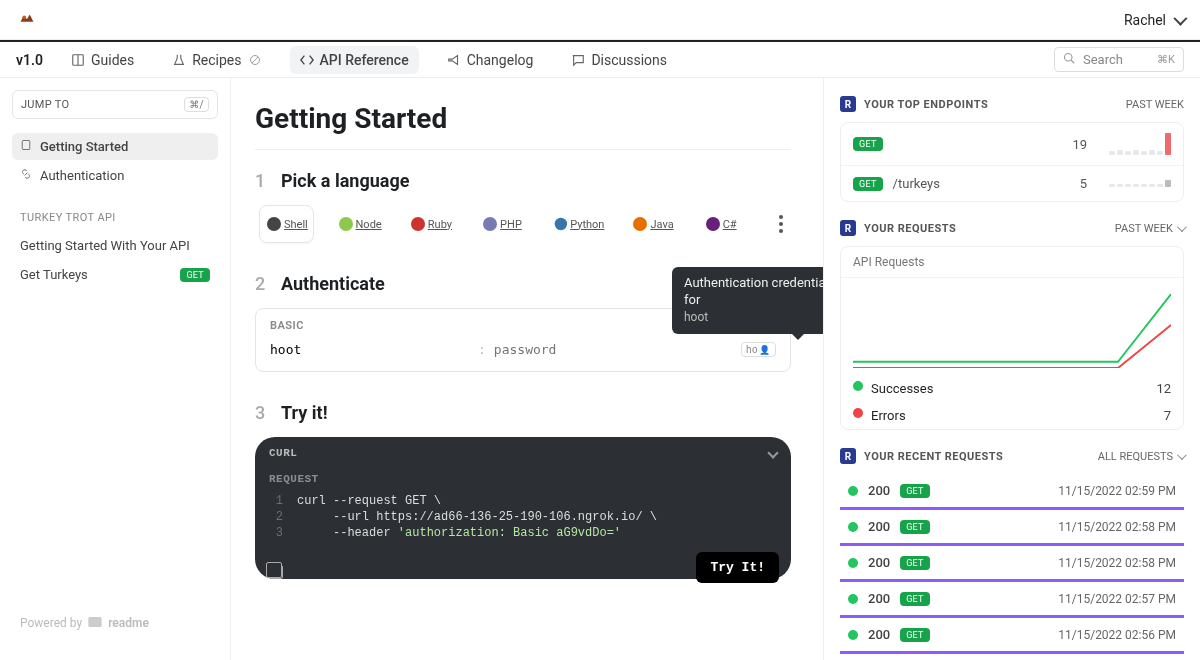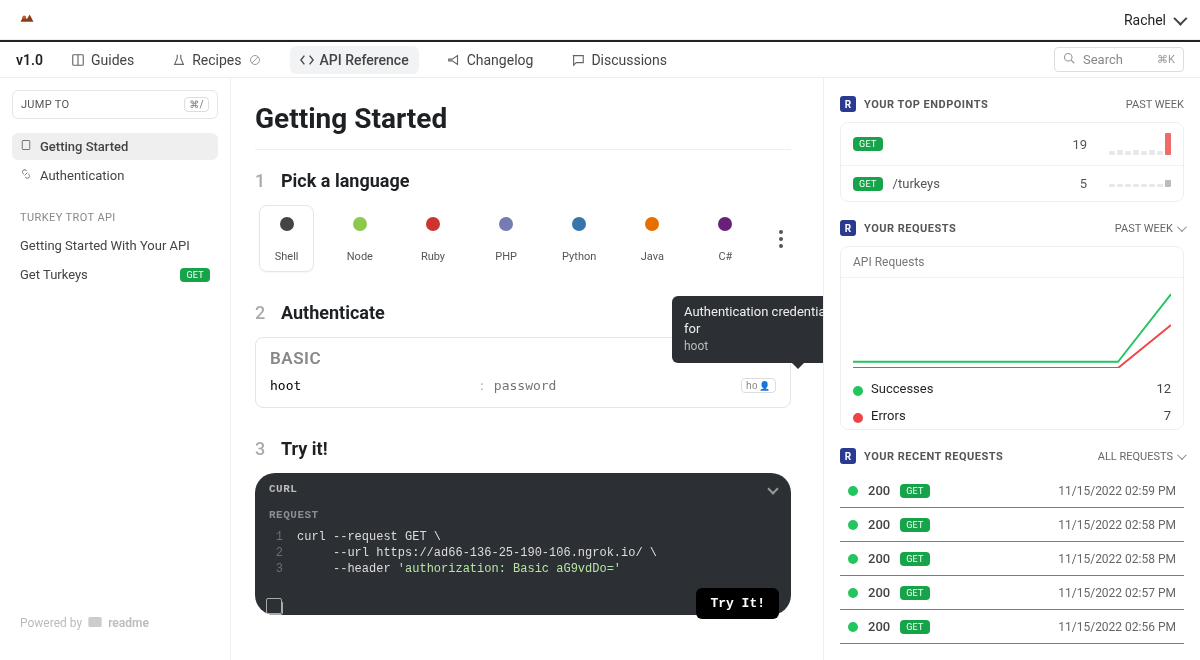--- a/index.html
+++ b/index.html
@@ -27,27 +27,27 @@
   .side-sub { display: flex; align-items: center; justify-content: space-between; padding: 6px 8px; font-size: 13px; color: #444; cursor: pointer; }
   .badge-get { background: #16a34a; color: #fff; font-size: 9px; font-weight: 400; padding: 2px 6px; border-radius: 4px; letter-spacing: 0.3px; }
   .powered { margin-top: auto; padding: 18px 8px; color: #bbb; font-size: 12px; display: flex; align-items: center; gap: 6px; }
   .main { flex: 1; padding: 24px 32px 0 24px; overflow: hidden; }
   .page-title { font-size: 28px; font-weight: 700; margin-bottom: 14px; }
   .divider { border: none; border-top: 1px solid #eee; margin-bottom: 20px; }
   .step { display: flex; align-items: center; gap: 12px; margin-bottom: 14px; }
   .step-num { color: #aaa; font-size: 18px; font-weight: 500; width: 14px; }
   .step-title { font-size: 18px; font-weight: 700; }
   .langs { display: flex; gap: 18px; align-items: center; margin-bottom: 30px; padding-left: 4px; }
-  .lang { display: flex; flex-direction: column; align-items: center; gap: 16px; width: 60px; padding: 8px 4px; border-radius: 8px; cursor: pointer; font-size: 11px; color: #555; }
+  .lang { display: flex; flex-direction: row; align-items: center; gap: 0; width: 60px; padding: 8px 4px; border-radius: 8px; cursor: pointer; font-size: 11px; color: #555; text-decoration: underline; }
   .lang.active { border: 1px solid #e5e5e5; box-shadow: 0 1px 2px rgba(0,0,0,0.04); }
   .lang-icon { width: 20px; height: 20px; }
   .more-icon { display: flex; flex-direction: column; gap: 3px; padding: 8px; cursor: pointer; }
   .more-icon span { width: 4px; height: 4px; background: #555; border-radius: 50%; }
   .authbox { border: 1px solid #e5e5e5; border-radius: 8px; padding: 10px 14px 14px; margin-bottom: 30px; position: relative; }
-  .auth-label { font-size: 17px; letter-spacing: 0.5px; color: #888; font-weight: 600; margin-bottom: 10px; }
+  .auth-label { font-size: 11px; letter-spacing: 0.5px; color: #888; font-weight: 600; margin-bottom: 10px; }
   .auth-row { display: flex; align-items: center; gap: 8px; font-family: ui-monospace, Menlo, monospace; font-size: 13px; }
   .auth-user { flex: 0 0 200px; border: none; outline: none; font-family: inherit; font-size: inherit; }
   .auth-sep { color: #bbb; }
   .auth-pass { flex: 1; border: none; outline: none; font-family: inherit; font-size: inherit; color: #bbb; }
   .auth-help { border: 1px solid #ddd; border-radius: 4px; font-size: 10px; padding: 1px 4px; color: #888; cursor: pointer; display: flex; align-items: center; gap: 2px; }
   .tooltip { position: absolute; right: -62px; top: -42px; background: #2c2f33; color: #eee; padding: 8px 12px; border-radius: 6px; font-size: 13px; line-height: 1.3; width: 180px; }
   .tooltip::after { content: ""; position: absolute; bottom: -6px; left: 120px; width: 0; height: 0; border-left: 6px solid transparent; border-right: 6px solid transparent; border-top: 6px solid #2c2f33; }
   .tooltip-sub { color: #bbb; font-size: 12px; }
   .codebox { background: #2c2f33; color: #ddd; border-radius: 20px; font-family: Liberation Mono, monospace; font-size: 12px; position: relative; }
   .code-header { padding: 10px 14px; font-size: 11px; letter-spacing: 0.5px; color: #bbb; font-weight: 600; display: flex; justify-content: space-between; align-items: center; }
@@ -71,24 +71,24 @@
   .panel { border: 1px solid #eee; border-radius: 8px; margin-bottom: 18px; }
   .ep-row { display: flex; align-items: center; padding: 10px 12px; border-bottom: 1px solid #f2f2f2; gap: 10px; font-size: 13px; }
   .ep-row:last-child { border-bottom: none; }
   .ep-path { color: #555; flex: 0 0 120px; }
   .ep-count { margin-left: auto; color: #555; }
   .bars { display: flex; gap: 2px; align-items: flex-end; margin-left: 12px; }
   .bar { width: 6px; background: #e8e8e8; border-radius: 1px; }
   .chart-head { padding: 8px 12px; font-size: 12px; color: #777; border-bottom: 1px solid #f2f2f2; }
   .chart-body { padding: 10px 12px 4px; }
   .chart-svg { width: 100%; height: 80px; }
-  .metric { display: flex; align-items: flex-end; gap: 8px; padding: 6px 12px; font-size: 13px; }
+  .metric { display: flex; align-items: flex-start; gap: 8px; padding: 6px 12px; font-size: 13px; }
   .dot { width: 10px; height: 10px; border-radius: 50%; }
   .metric .val { margin-left: auto; color: #444; }
-  .req-row { display: flex; align-items: center; padding: 9px 8px; gap: 10px; font-size: 13px; border-bottom: 1px solid #8b5cf6; }
+  .req-row { display: flex; align-items: center; padding: 9px 8px; gap: 10px; font-size: 13px; border-bottom: 3px solid #8b5cf6; }
   .req-row .code { color: #444; font-weight: 500; }
   .req-row .ts { margin-left: auto; color: #666; font-size: 12px; }
   .dot-sm { width: 10px; height: 10px; border-radius: 50%; background: #22c55e; }
   #recent-requests-list {}
 </style>
 </head>
 <body>
 
 <div class="topbar">
   <svg class="logo" viewBox="0 0 24 24">

